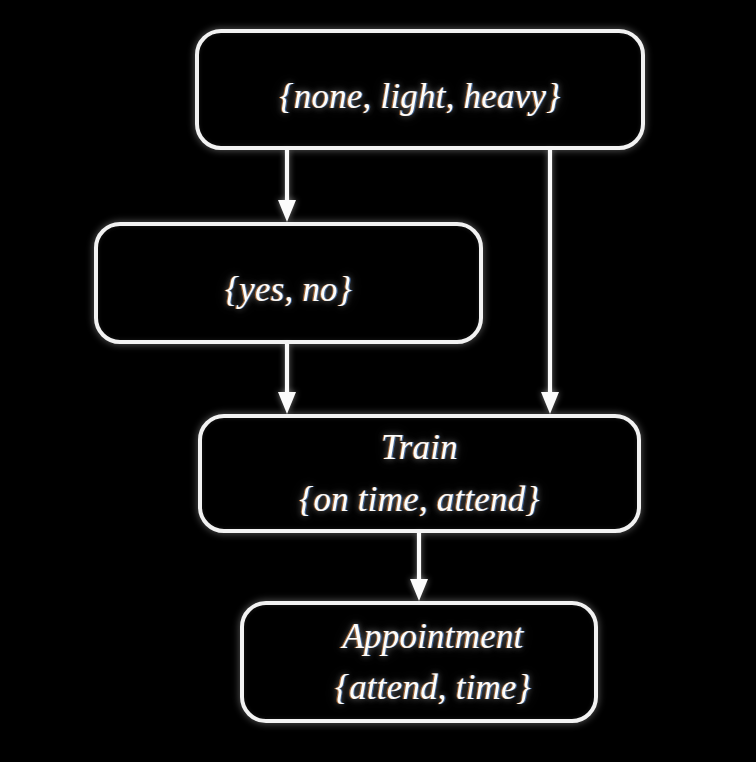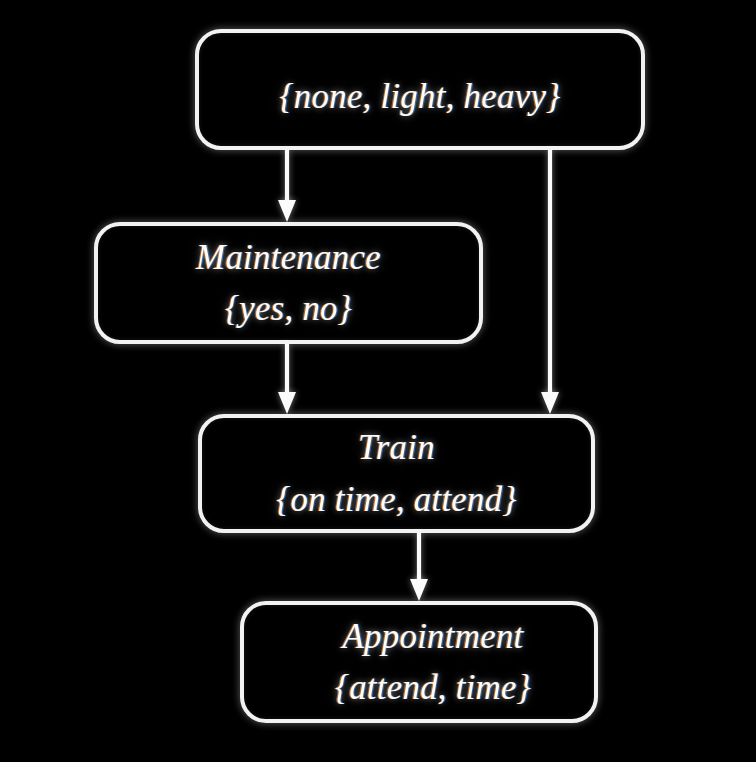--- a/index.html
+++ b/index.html
@@ -43,21 +43,21 @@
        1.1px 0 0 rgba(90,160,255,0.50),
        0 0 6px rgba(255,255,255,0.45),
        0 0 14px rgba(255,255,255,0.18);
   }
   .node-name   { font-size: 35px; }
   .node-states { font-size: 35px; margin-top: 14px; }
 
   
   #node-rain        { left: 195px; top: 29px;  width: 450px; height: 121px; }
   #node-maintenance { left: 94px;  top: 222px; width: 389px; height: 122px; }
-  #node-train       { left: 198px; top: 414px; width: 397px; height: 119px; }
+  #node-train       { left: 198px; top: 414px; width: 443px; height: 119px; }
   #node-appointment { left: 240px; top: 601px; width: 358px; height: 122px; padding-left: 28px; }
 
   
   .edge {
     position: absolute;
     overflow: visible;
   }
   .edge svg { display: block; overflow: visible; }
   .edge path,
   .edge polygon {
@@ -79,21 +79,20 @@
 </head>
 <body>
 
 <div id="canvas">
 
   <div class="node" id="node-rain">
     <div class="node-states">{none, light, heavy}</div>
   </div>
 
   <div class="node" id="node-maintenance">
-    <div class="node-name">Maintenance</div>
     <div class="node-states">{yes, no}</div>
   </div>
 
   <div class="node" id="node-train">
     <div class="node-name">Train</div>
     <div class="node-states">{on time, attend}</div>
   </div>
 
   <div class="node" id="node-appointment">
     <div class="node-name">Appointment</div>

